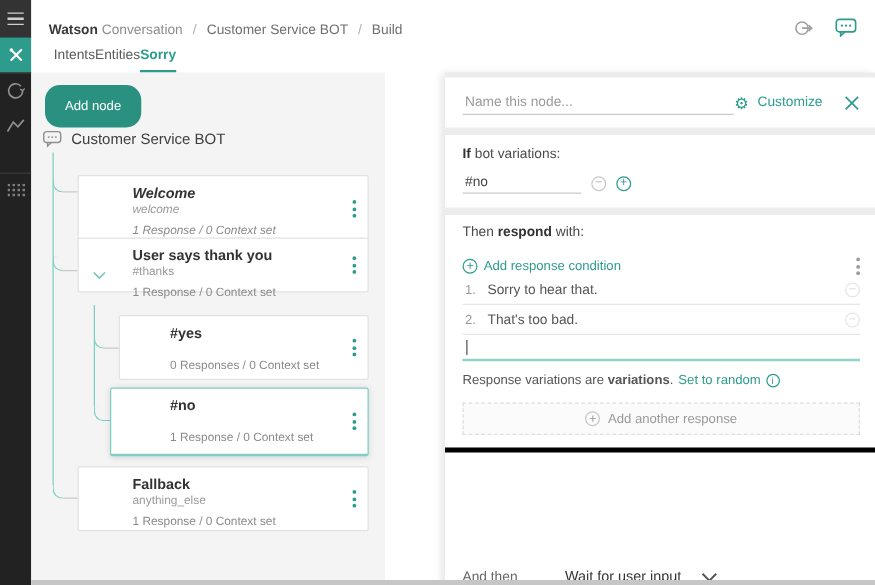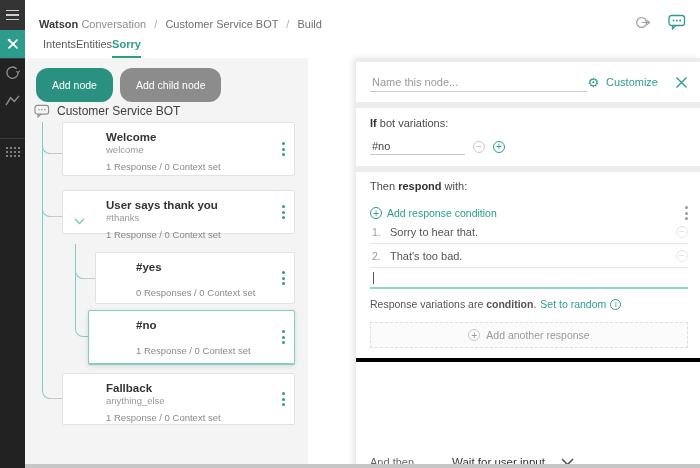--- a/index.html
+++ b/index.html
@@ -50,21 +50,21 @@
   .node .ttl { font-size:11.5px; font-weight:bold; color:#333; }
   .node .sub { font-size:9.5px; color:#9a9a9a; margin-top:1px; }
   .node .meta { font-size:9.5px; color:#8a8a8a; margin-top:6px; }
   .node.no-sub .meta { margin-top:14px; }
   .node .dots { position:absolute; right:9px; top:50%; transform:translateY(-50%); }
   .dots { display:flex; flex-direction:column; gap:2.5px; }
   .dots i { width:3px; height:3px; border-radius:50%; background:#2d9c8d; }
   .dots.gray i { background:#9a9a9a; }
   .node .chev { position:absolute; left:11px; top:20px; }
 
-  .n-welcome { top:64px; height:54px; }
+  .n-welcome { top:82px; height:54px;font-style:italic; }
   .n-user { top:132px; height:44px; }
   .n-yes { top:194px; height:52px; left:70px; width:200px; padding-left:40px; }
   .n-no { top:252px; height:55px; left:63px; width:207px; padding-left:47px;
           border:1px solid #7ed0c4; border-bottom-width:2px; box-shadow:0 1px 5px rgba(0,0,0,.12); }
   .n-fallback { top:315px; height:52px; }
 
   
   .editor-panel { flex:1; background:#ececec; box-shadow:-3px 0 6px rgba(0,0,0,.10); position:relative;
                   display:flex; flex-direction:column; padding-top:4px; gap:6px; min-width:0;margin-left:48px; }
   .card { background:#fff; flex:none; }
@@ -196,21 +196,20 @@
     <nav class="tabs">
       <span class="tab">Intents</span>
       <span class="tab">Entities</span>
       <span class="tab active">Sorry</span>
     </nav>
 
     <div class="content">
 
       <section class="tree-panel">
         <button class="pill pill-add">Add node</button>
-        <button class="pill pill-child">Add child node</button>
 
         <div class="root-row">
           <svg width="16" height="14" viewBox="0 0 18 16">
             <rect x="1" y="1.5" width="15.5" height="10" rx="2.5" fill="none" stroke="#8f8f8f" stroke-width="1.3"></rect>
             <path d="M4.5 11.5 v3.2 l3.4 -3.2" fill="none" stroke="#8f8f8f" stroke-width="1.3"></path>
             <circle cx="5.5" cy="6.5" r="0.9" fill="#8f8f8f"></circle>
               <circle cx="8.8" cy="6.5" r="0.9" fill="#8f8f8f"></circle>
               <circle cx="12.1" cy="6.5" r="0.9" fill="#8f8f8f"></circle>
           </svg>
           <span class="root-label">Customer Service BOT</span>
@@ -338,21 +337,21 @@
           <div class="resp-row">
             <span class="num">2.</span>
             <span class="txt">That's too bad.</span>
             <span class="circle-ic faint">−</span>
           </div>
           <div class="resp-empty">
             <span class="caret"></span>
           </div>
 
           <div class="variations">
-            <span><span>Response variations are </span><b>condition</b><span>.</span></span>
+            <span><span>Response variations are </span><b>variations</b><span>.</span></span>
             <span class="link">Set to random</span>
             <i class="info-ic">i</i>
           </div>
 
           <div class="add-another">
             <span class="circle-ic">+</span>
             <span>Add another response</span>
           </div>
         </div>
 

